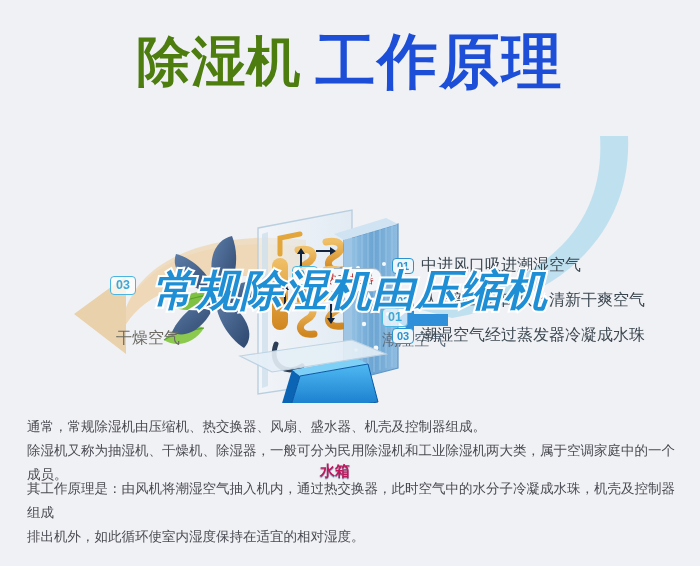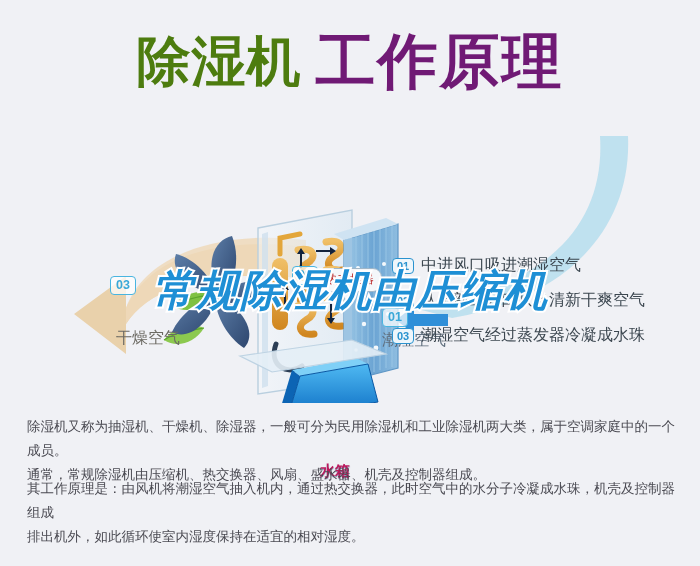--- a/index.html
+++ b/index.html
@@ -29,21 +29,21 @@
   .title-a {
     font-size: 54px;
     font-weight: bold;
     color: #4d7c0f;
     letter-spacing: 1px;
     vertical-align: middle;
   }
   .title-b {
     font-size: 60px;
     font-weight: bold;
-    color: #701a75;
+    color: #1d4ed8;
     letter-spacing: 2px;
     margin-left: 14px;
     vertical-align: middle;
   }
 
   
   .stage {
     position: absolute;
     left: 0; top: 118px;
     width: 700px; height: 285px;
@@ -317,21 +317,21 @@
     </div>
     <div class="legend-row">
       <span class="legend-num">03</span>
       <span class="legend-txt">潮湿空气经过蒸发器冷凝成水珠</span>
     </div>
   </div>
 
   <div class="watermark">常规除湿机由压缩机</div>
 
   <div class="copy" id="copy-1">
+    <p>通常，常规除湿机由压缩机、热交换器、风扇、盛水器、机壳及控制器组成。</p>
     <p>除湿机又称为抽湿机、干燥机、除湿器，一般可分为民用除湿机和工业除湿机两大类，属于空调家庭中的一个成员。</p>
-    <p>通常，常规除湿机由压缩机、热交换器、风扇、盛水器、机壳及控制器组成。</p>
   </div>
   <div class="copy" id="copy-2">
     <p>其工作原理是：由风机将潮湿空气抽入机内，通过热交换器，此时空气中的水分子冷凝成水珠，机壳及控制器组成</p>
     <p>排出机外，如此循环使室内湿度保持在适宜的相对湿度。</p>
   </div>
 
 </div>
 
 </body></html>

